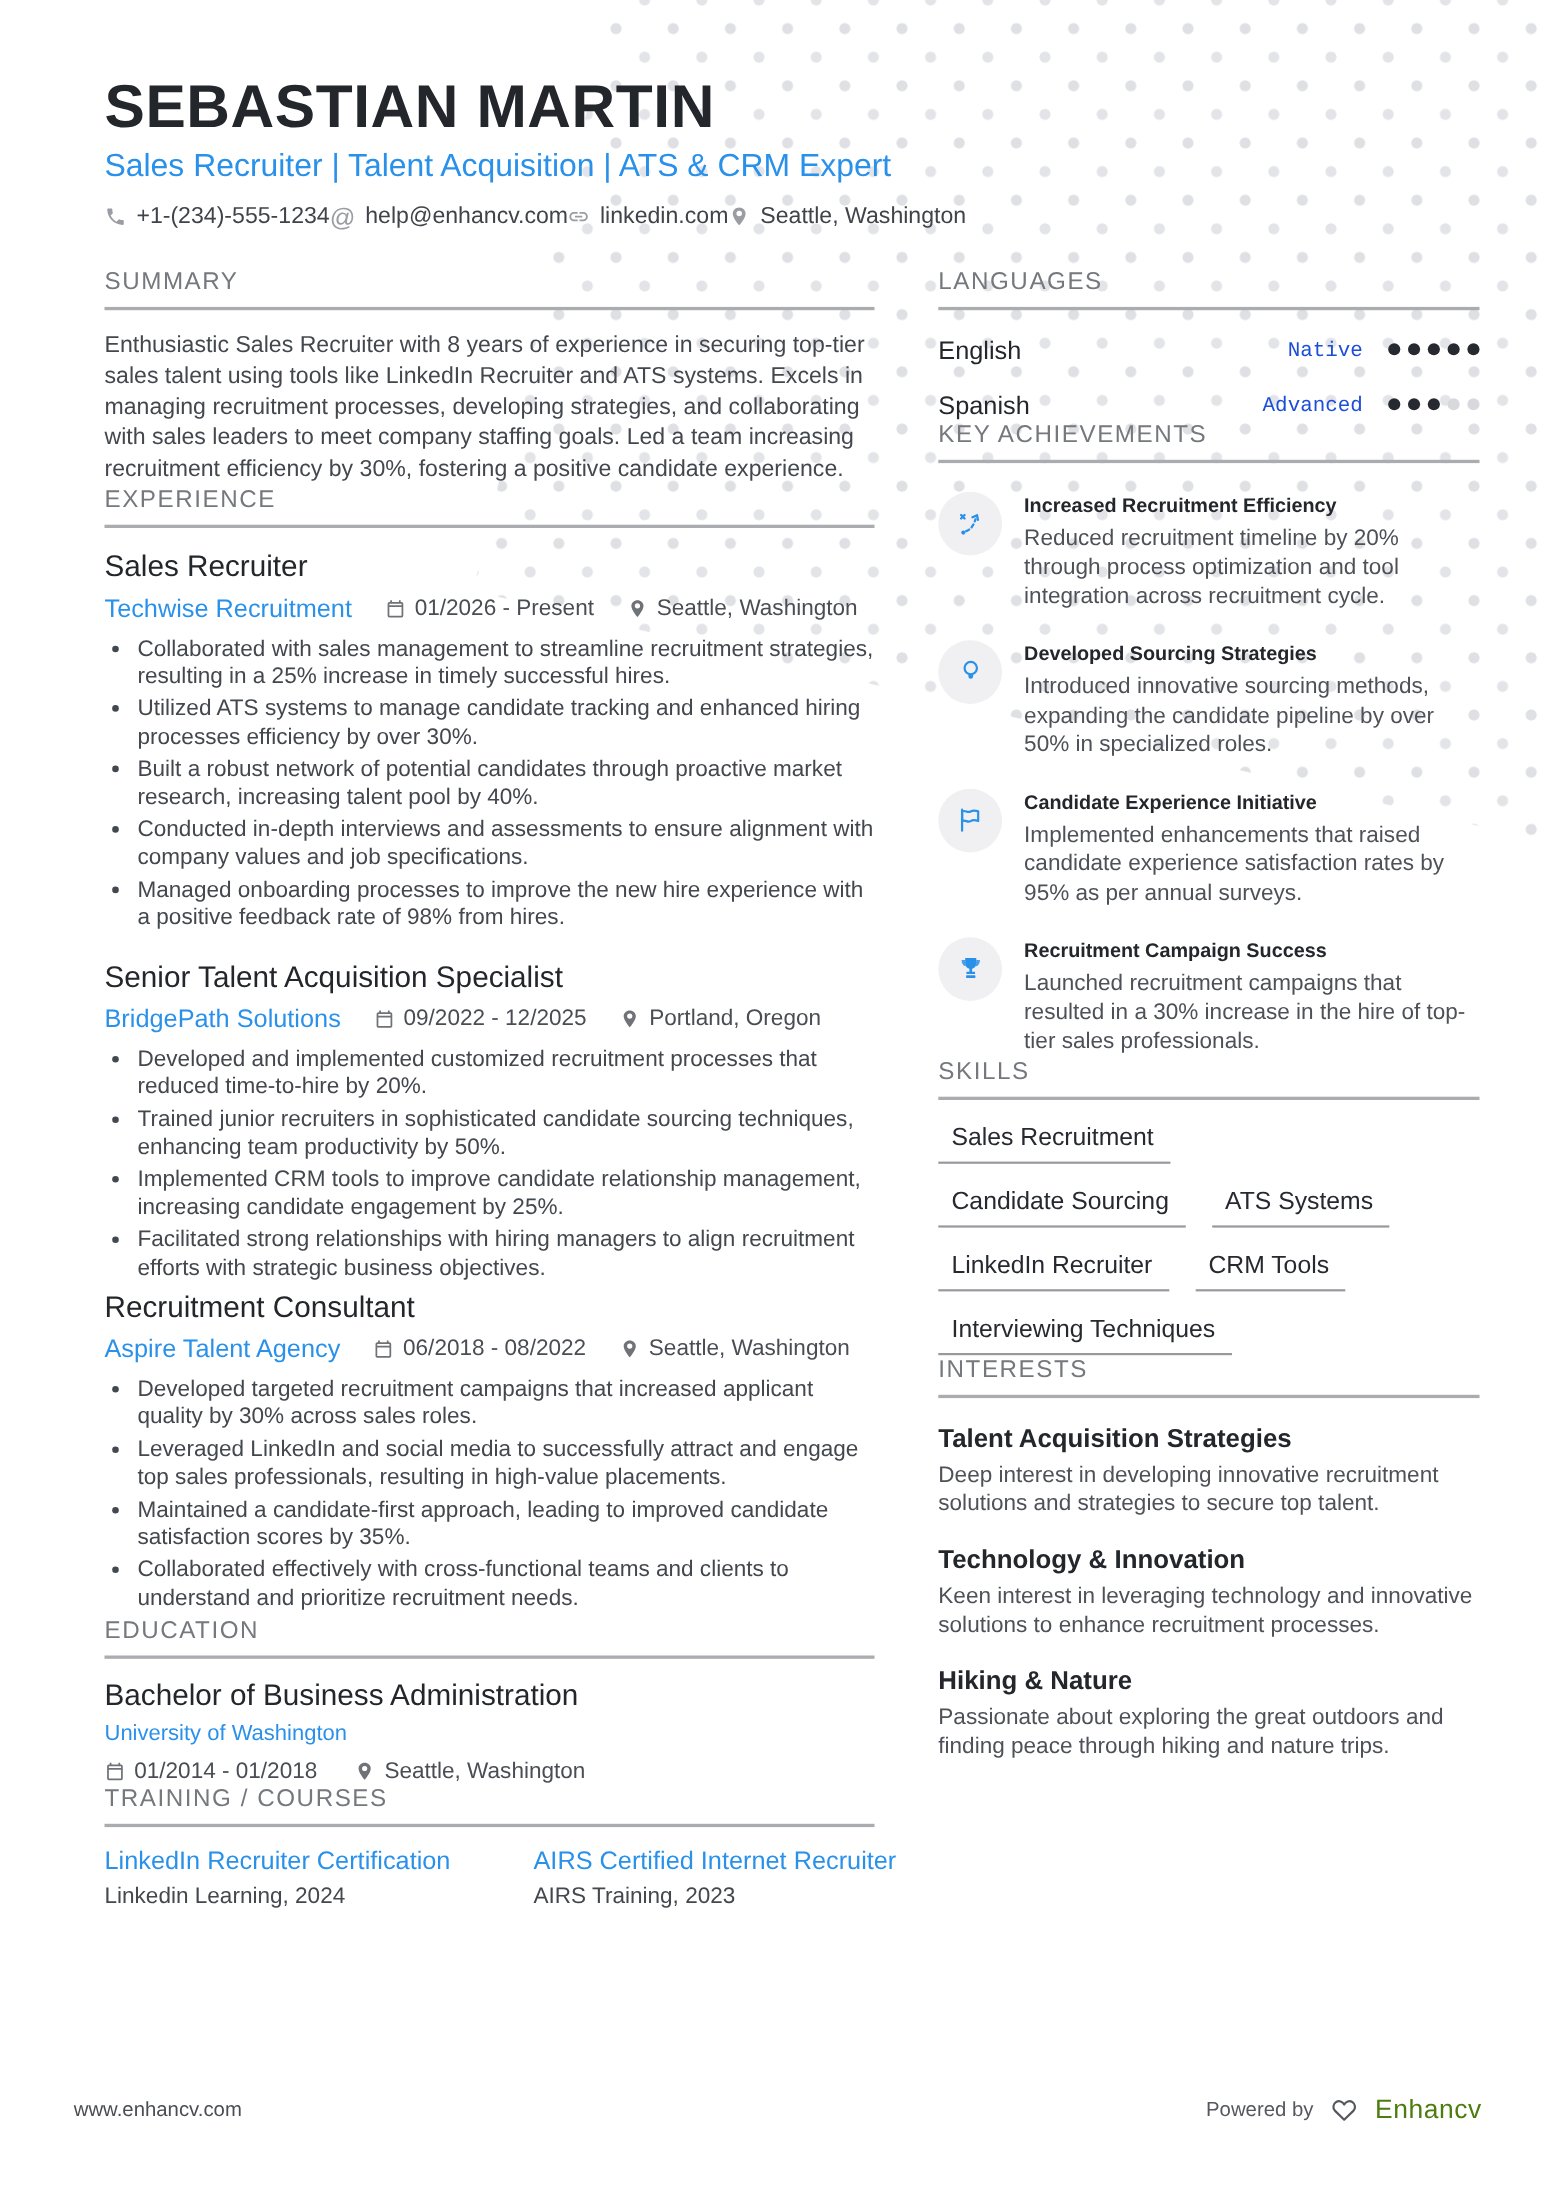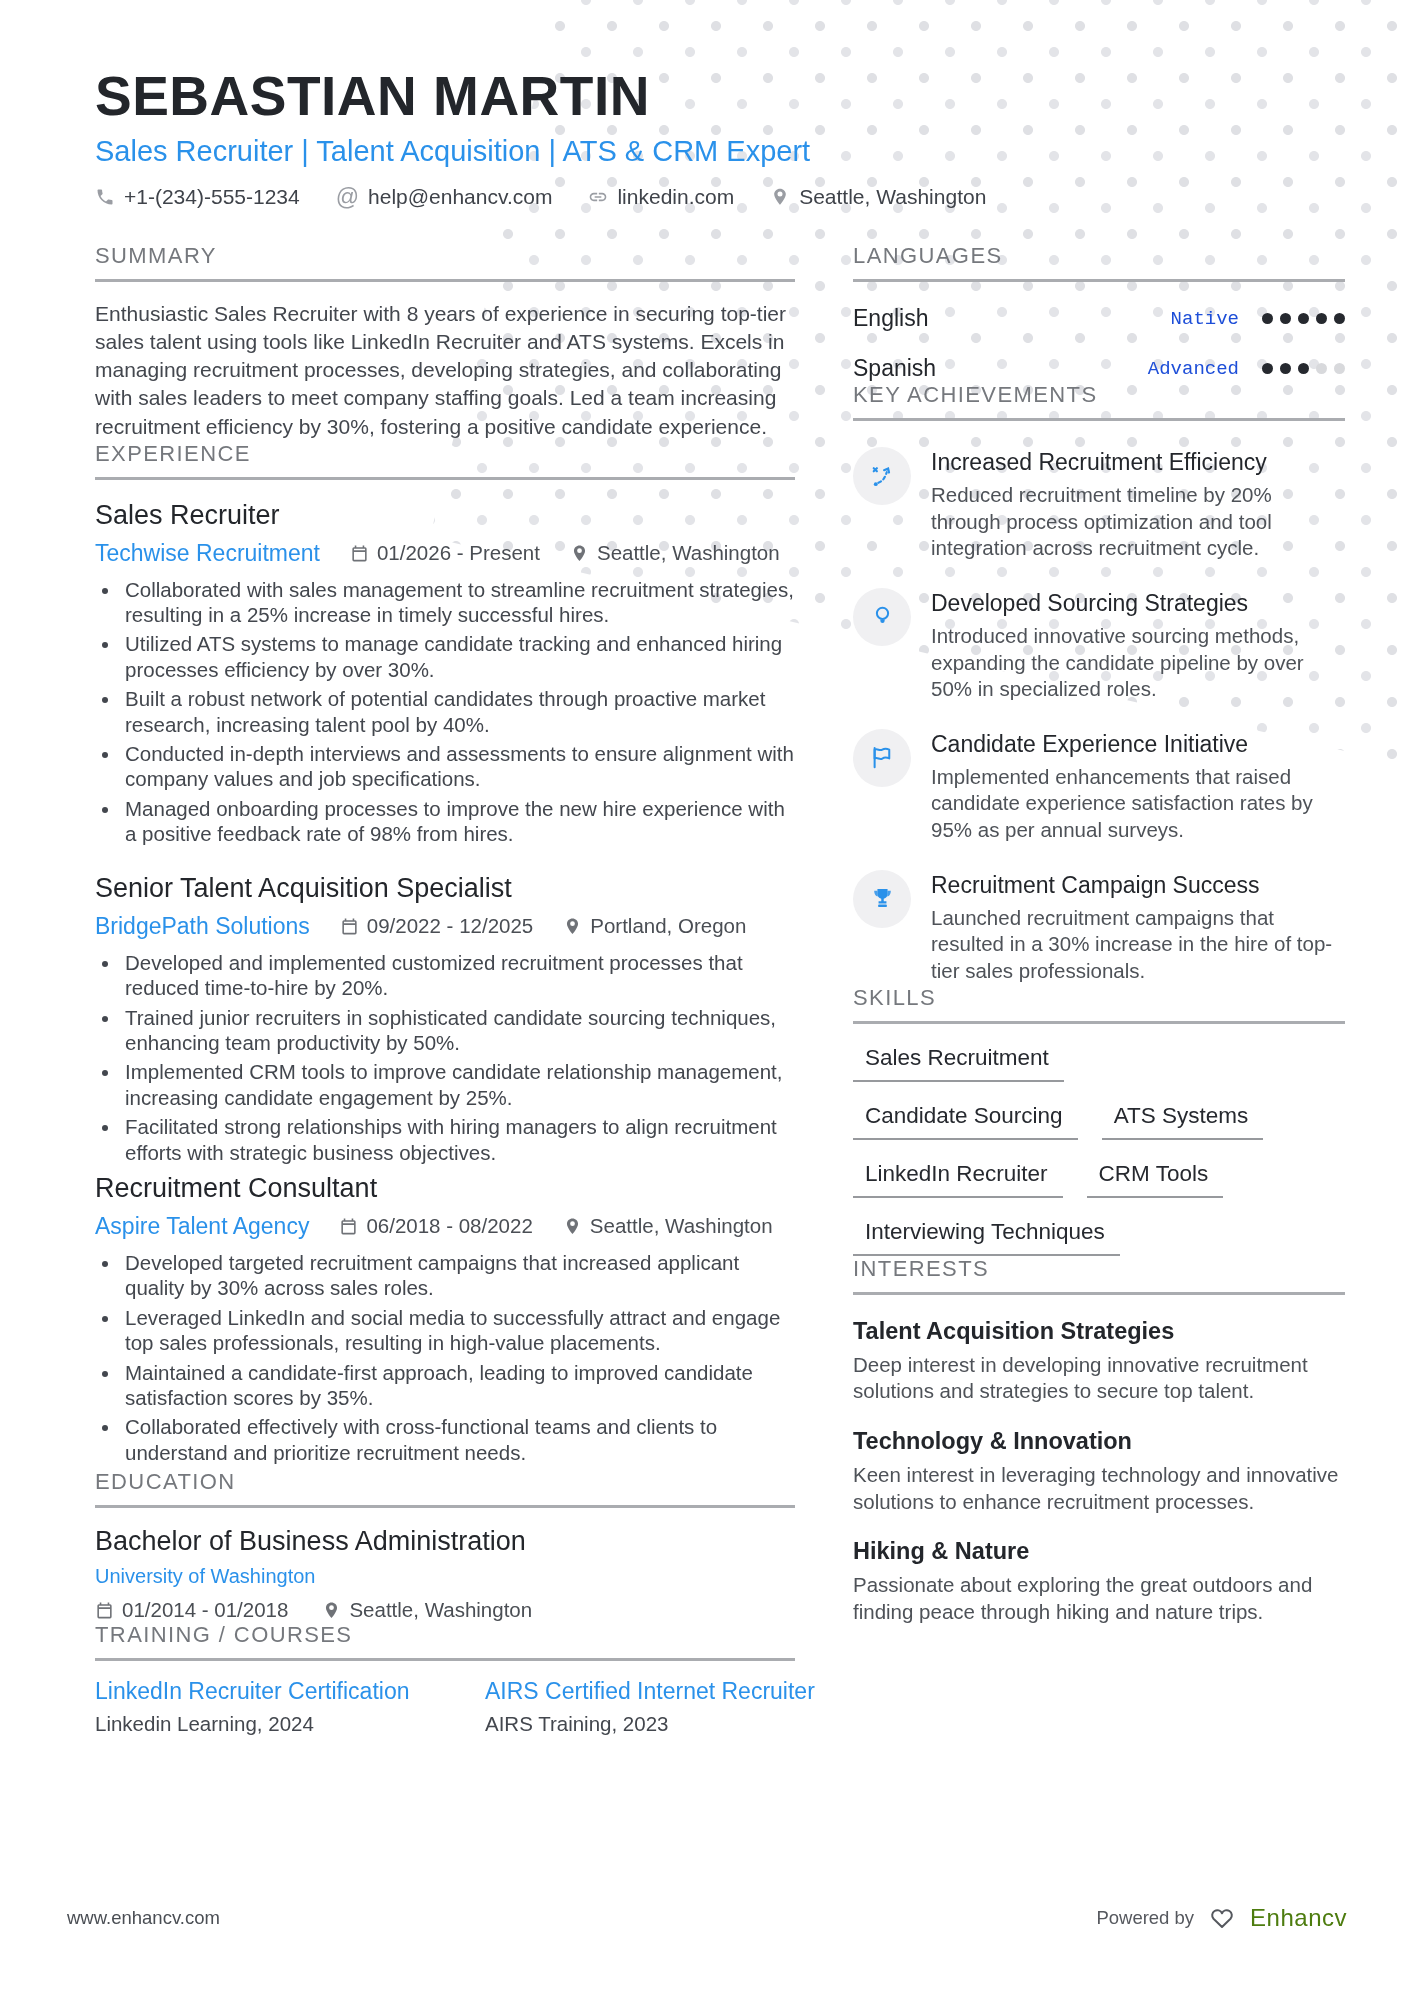--- a/index.html
+++ b/index.html
@@ -15,21 +15,21 @@
       radial-gradient(circle, #e3e4e8 4.6px, transparent 5.4px);
     background-size:52px 52px;
     background-position:0 0, 26px 26px;
     clip-path: polygon(13% 0, 100% 0, 100% 97%, 0 68%);
   }
 
   .content { position:relative; z-index:1; padding:64px 65px 0 95px; }
 
   h1.name { margin:0; font-size:55px; font-weight:600; letter-spacing:.5px; color:#23262b; }
   .headline { margin-top:7px; font-size:29px; color:#2a91ea; }
-  .contact-row { display:flex; align-items:center; gap:36px; margin-top:17px; font-size:21px; color:#3f434a; }
+  .contact-row { display:flex; align-items:center; margin-top:17px; font-size:21px; color:#3f434a; }
   .contact-item { display:flex; align-items:center; gap:9px; }
   .contact-item svg { fill:#9a9da3; flex:none; }
   .at-glyph { color:#9a9da3; font-size:23px; line-height:1; }
 
   .columns { display:flex; gap:58px; margin-top:34px; }
   .col-left { width:700px; flex:none; }
   .col-right { flex:1; min-width:0; }
 
   h2.sec { margin:0; font-size:22px; font-weight:400; color:#75787d; letter-spacing:1.4px;
            padding-bottom:10px; border-bottom:3px solid #aaacb0; }
@@ -61,21 +61,21 @@
   .lang-row { display:flex; align-items:center; justify-content:space-between; margin-top:23px; }
   .lang-name { font-size:23px; }
   .lang-right { display:flex; align-items:center; }
   .lang-level { font-size:19px; color:#1d4ed8; margin-right:16px;font-family:Liberation Mono, monospace; }
   .dot { display:inline-block; width:11px; height:11px; border-radius:50%; background:#d8d9dc; margin-left:7px; }
   .dot.filled { background:#26292f; }
 
   .ach { display:flex; gap:20px; margin-top:26px; }
   .ach-circle { width:58px; height:58px; border-radius:50%; background:#f0f0f2; flex:none;
                 display:flex; align-items:center; justify-content:center; }
-  .ach-title { margin:2px 0 6px; font-size:23px; font-weight:400; }
+  .ach-title { margin:2px 0 6px; font-size:18px; font-weight:700; }
   .ach-desc { margin:0; font-size:20.5px; line-height:1.3; color:#4e5258; }
 
   .skill-row { display:flex; gap:24px; }
   .skill { font-size:22.5px; color:#26292f; padding:21px 15px 9px 12px; border-bottom:2px solid #97999d; }
 
   .interest { margin-top:23px; }
   .interest-title { margin:0 0 7px; font-size:23.5px; font-weight:600; }
   .interest-desc { margin:0; font-size:20.5px; line-height:1.3; color:#4e5258; }
 
   .footer { position:absolute; left:67px; right:63px; bottom:62px; z-index:1;

